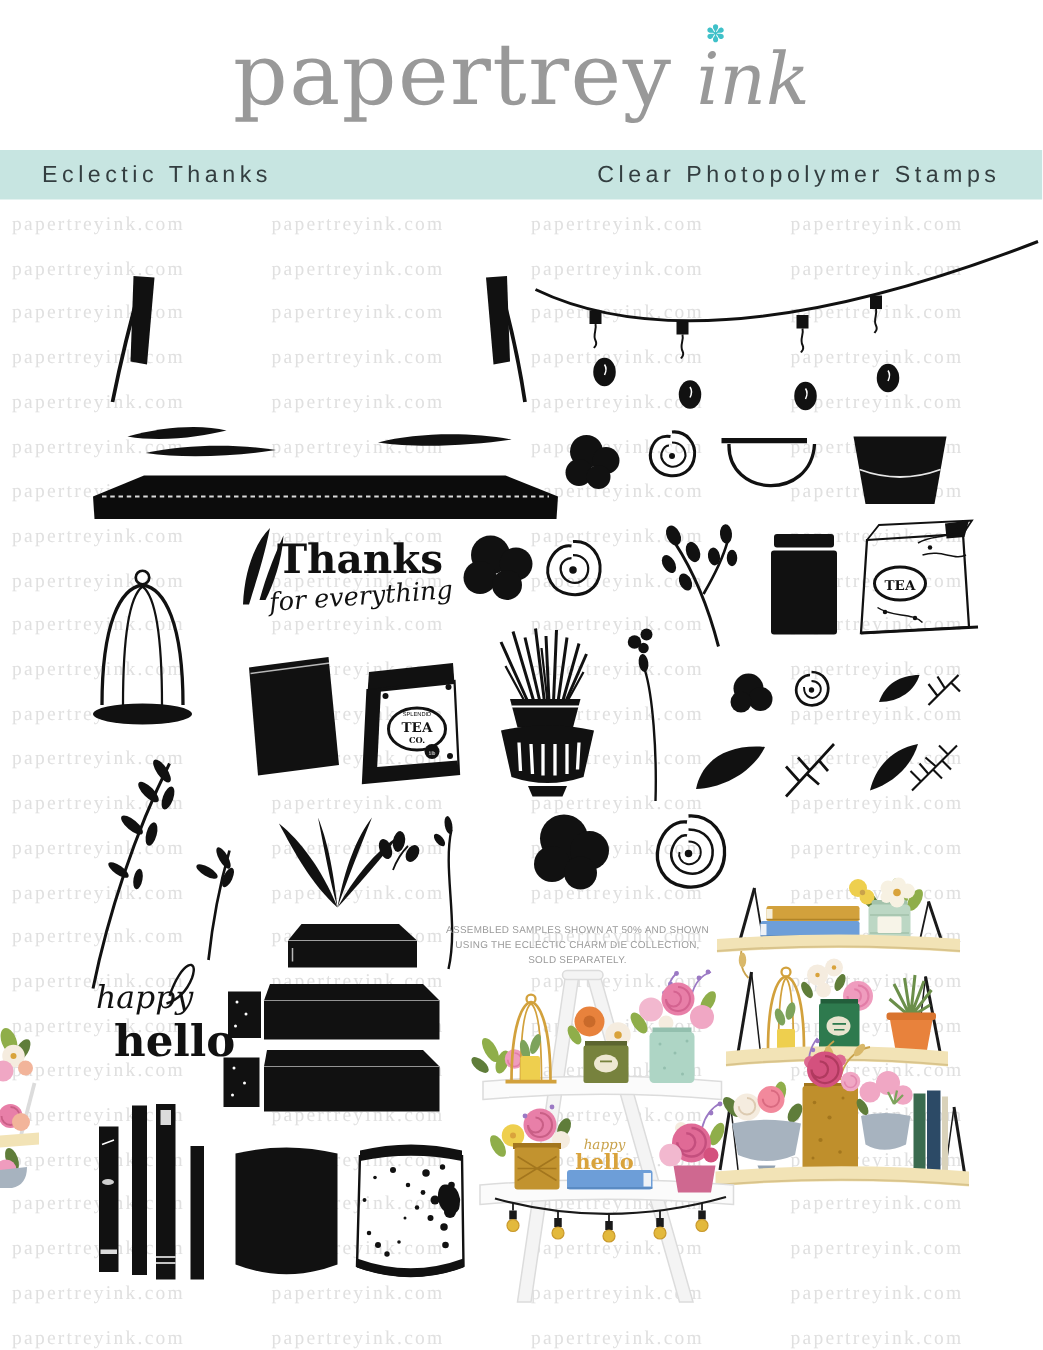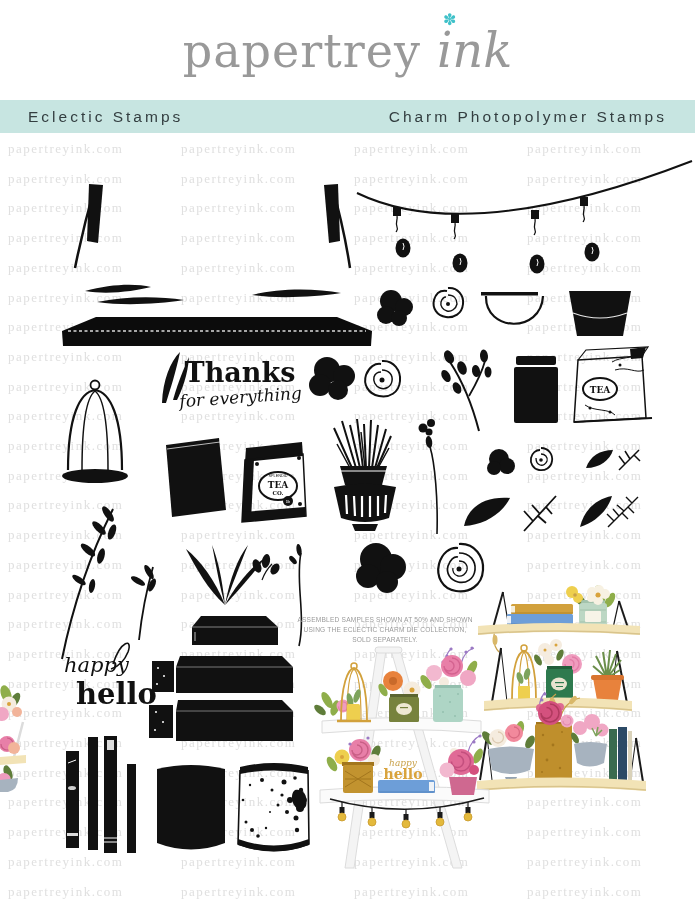--- a/index.html
+++ b/index.html
@@ -1,21 +1,21 @@
 <!DOCTYPE html>
 <html><head>
 <meta charset="utf-8">
 <style>
   html,body{margin:0;padding:0;background:#fff}
   .page{width:695px;height:900px;position:relative;overflow:hidden;background:#fff;
         font-family:"Liberation Sans",sans-serif}
   .header{position:absolute;top:0;left:0;width:100%;height:100px;background:#fff;z-index:3;
           display:flex;align-items:center;justify-content:center}
   .logo{display:flex;align-items:baseline}
-  .logo-serif{font-family:"DejaVu Serif",serif;font-size:46px;color:#999;letter-spacing:1px}
+  .logo-serif{font-family:"DejaVu Serif",serif;font-size:57px;color:#999;letter-spacing:1px}
   .logo-script-wrap{position:relative;margin-left:16px}
   .logo-script{font-family:"DejaVu Serif",serif;font-style:italic;font-size:48px;color:#999}
   .logo-flower{position:absolute;top:-12px;left:6px;color:#3fc1c9;font-size:16px;font-style:normal}
   .title-bar{position:absolute;top:100px;left:0;width:100%;height:33px;background:#c7e5e1;z-index:3;
              display:flex;align-items:center;justify-content:space-between;
              padding:0 28px;box-sizing:border-box;color:#333e40;font-size:15.5px;letter-spacing:3px}
   #watermark-layer{position:absolute;inset:0;z-index:1}
   .wm-row{position:absolute;left:8px;white-space:nowrap;color:#e0e0e0;font-size:13px;
           letter-spacing:1.5px;line-height:14px}
   .wm-row span{display:inline-block;width:173px}
@@ -30,22 +30,22 @@
     <div class="logo">
       <span class="logo-serif">papertrey</span>
       <span class="logo-script-wrap">
         <span class="logo-flower">✽</span>
         <span class="logo-script">ink</span>
       </span>
     </div>
   </div>
 
   <div class="title-bar">
-    <span>Eclectic Stamps</span>
-    <span>Charm Photopolymer Stamps</span>
+    <span>Eclectic Thanks</span>
+    <span>Clear Photopolymer Stamps</span>
   </div>
 
   <div id="watermark-layer" style="color: rgb(224, 224, 224); font-family: Liberation Serif, serif;">
       <div class="wm-row" style="top: 142px;"><span style="width: 173px;">papertreyink.com</span><span style="width: 173px;">papertreyink.com</span><span style="width: 173px;">papertreyink.com</span><span style="width: 173px;">papertreyink.com</span></div>
       <div class="wm-row" style="top: 171.7px;"><span style="width: 173px;">papertreyink.com</span><span style="width: 173px;">papertreyink.com</span><span style="width: 173px;">papertreyink.com</span><span style="width: 173px;">papertreyink.com</span></div>
       <div class="wm-row" style="top: 201.4px;"><span style="width: 173px;">papertreyink.com</span><span style="width: 173px;">papertreyink.com</span><span style="width: 173px;">papertreyink.com</span><span style="width: 173px;">papertreyink.com</span></div>
       <div class="wm-row" style="top: 231.1px;"><span style="width: 173px;">papertreyink.com</span><span style="width: 173px;">papertreyink.com</span><span style="width: 173px;">papertreyink.com</span><span style="width: 173px;">papertreyink.com</span></div>
       <div class="wm-row" style="top: 260.8px;"><span style="width: 173px;">papertreyink.com</span><span style="width: 173px;">papertreyink.com</span><span style="width: 173px;">papertreyink.com</span><span style="width: 173px;">papertreyink.com</span></div>
       <div class="wm-row" style="top: 290.5px;"><span style="width: 173px;">papertreyink.com</span><span style="width: 173px;">papertreyink.com</span><span style="width: 173px;">papertreyink.com</span><span style="width: 173px;">papertreyink.com</span></div>
       <div class="wm-row" style="top: 320.2px;"><span style="width: 173px;">papertreyink.com</span><span style="width: 173px;">papertreyink.com</span><span style="width: 173px;">papertreyink.com</span><span style="width: 173px;">papertreyink.com</span></div>

